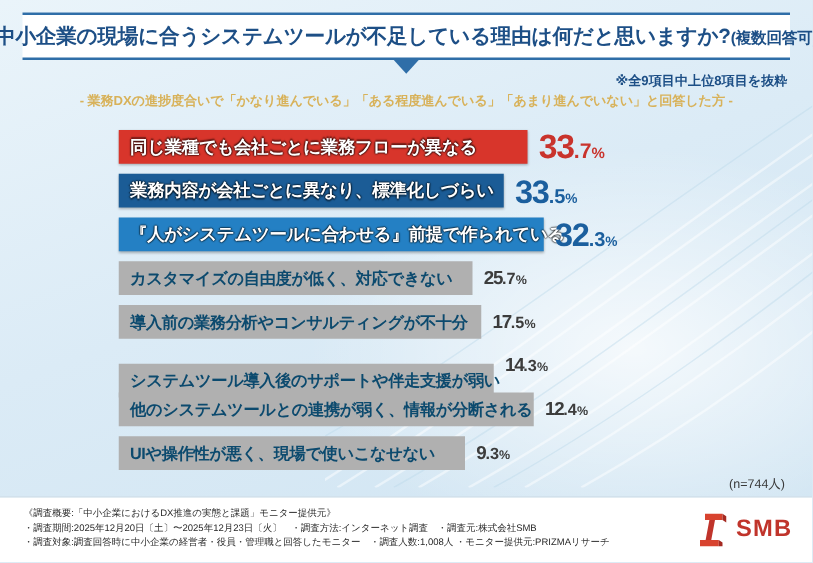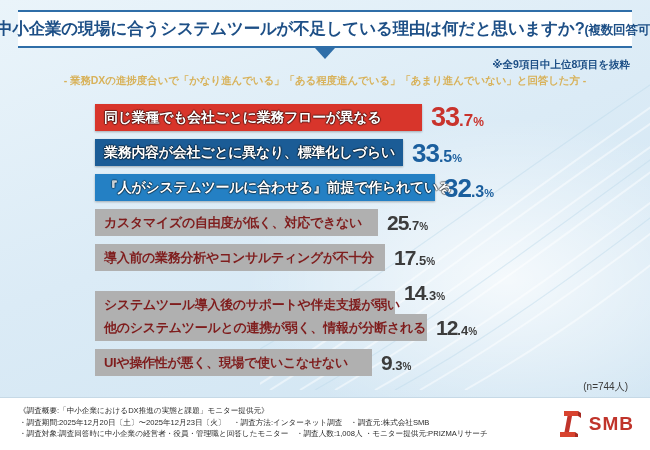--- a/index.html
+++ b/index.html
@@ -36,35 +36,35 @@
 
   
   .chart{position:absolute;left:95px;top:100px;width:470px;}
   .row{position:relative;height:35px;display:flex;align-items:center;}
   .bar{height:27px;display:flex;align-items:center;box-sizing:border-box;
     padding:0 9px;white-space:nowrap;}
   .bar.hi{box-shadow:0 1px 2px rgba(0,0,0,.28);}
   .bar.hi .lbl{font-size:14px;font-weight:bold;color:#ffffff;letter-spacing:-.3px;
     text-shadow:-1px 0 1px rgba(0,0,0,.45),0 1px 1px rgba(0,0,0,.45),1px 0 1px rgba(0,0,0,.45),0 -1px 1px rgba(0,0,0,.45);}
   .bar.lo{background:#b0b0b0;}
-  .bar.lo .lbl{font-size:13px;font-weight:bold;color:#7f1d1d;letter-spacing:-.3px;}
+  .bar.lo .lbl{font-size:13px;font-weight:bold;color:#0c4a6e;letter-spacing:-.3px;}
   .val{margin-left:9px;white-space:nowrap;line-height:1;}
   .val .whole{font-weight:bold;letter-spacing:-1px;}
   .val .frac{font-weight:bold;}
   .val .pct{font-weight:bold;}
   .r1 .val{color:#c9332c;}
   .r1 .val .whole{font-size:27px;}
   .r1 .val .frac{font-size:17px;}
   .r1 .val .pct{font-size:12px;}
   .r2 .val,.r3 .val{color:#1b5f9e;}
   .r2 .val .whole,.r3 .val .whole{font-size:26px;}
   .r2 .val .frac,.r3 .val .frac{font-size:16px;}
   .r2 .val .pct,.r3 .val .pct{font-size:11px;}
   .lowv{color:#3c3c3c;}
-  .lowv .whole{font-size:21px;}
+  .lowv .whole{font-size:15px;}
   .lowv .frac{font-size:13px;}
   .lowv .pct{font-size:10px;}
 
   .n-note{position:absolute;right:22px;top:380px;font-size:10px;color:#3a3a3a;}
 
   
   .footer{position:absolute;left:0;bottom:0;width:650px;height:52px;
     background:#ffffff;border-top:1px solid #c6d9e6;}
   .foot-text{position:absolute;left:19px;top:7px;font-size:7.6px;color:#2a2a2a;line-height:1.52;white-space:nowrap;}
   .logo{position:absolute;right:16px;top:12px;display:flex;align-items:center;gap:5px;}

